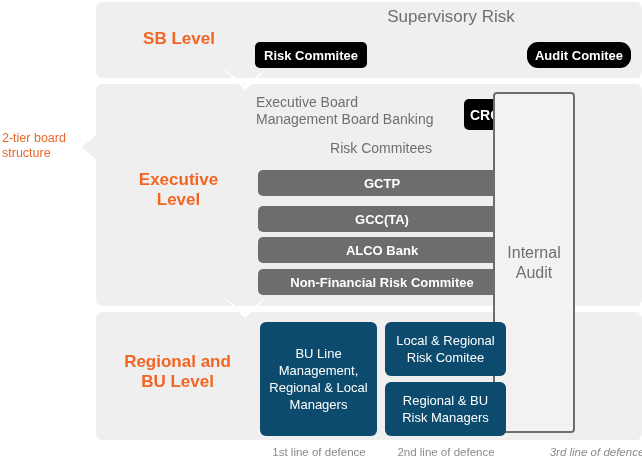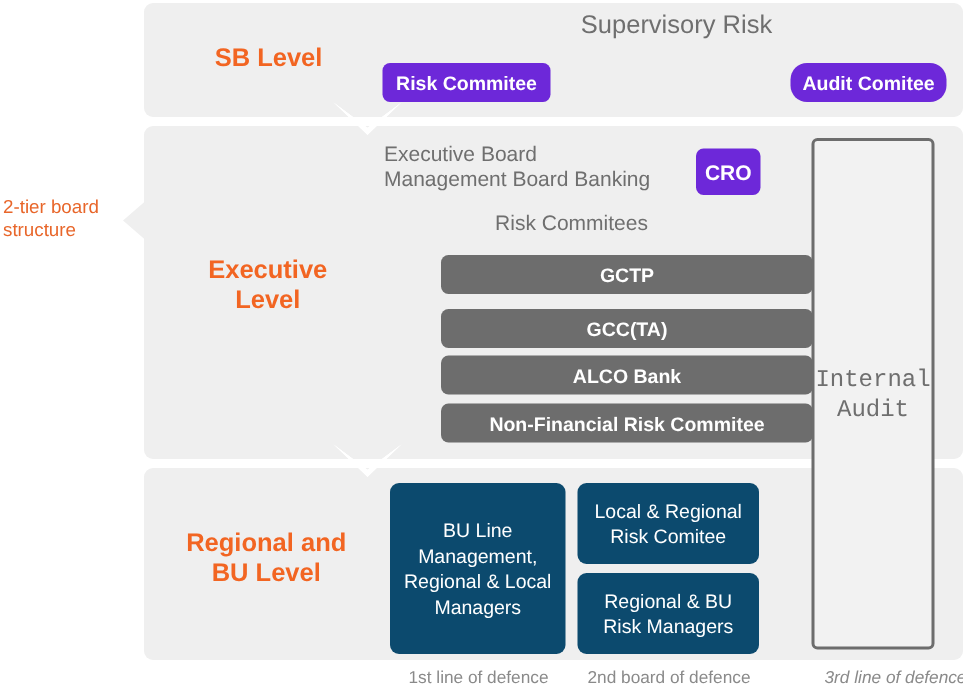--- a/index.html
+++ b/index.html
@@ -97,21 +97,21 @@
     text-align: left; font-size: 14px; line-height: 17px;
   }
   #risk-committees-title {
     left: 256px; top: 140px; width: 250px;
     text-align: center; font-size: 14px;
   }
 
   
   .pill {
     position: absolute;
-    background: #6d28d9;
+    background: #000000;
     color: #ffffff;
     border-radius: 5px;
     font-size: 13px;
     font-weight: bold;
     display: flex;
     align-items: center;
     justify-content: center;
     box-sizing: border-box;
   }
   #btn-risk-committee  { left: 255px; top: 42px;  width: 112px; height: 26px; }
@@ -126,46 +126,44 @@
     height: 26px;
     background: #6d6d6d;
     color: #ffffff;
     border-radius: 5px;
     font-size: 13px;
     font-weight: bold;
     display: flex;
     align-items: center;
     justify-content: center;
     box-sizing: border-box;
-    margin-left: 36px;
   }
   #cbar-0 { top: 170px; }
   #cbar-1 { top: 206px; }
   #cbar-2 { top: 237px; }
   #cbar-3 { top: 269px; }
 
   
   #internal-audit {
     position: absolute;
-    left: 541px;
+    left: 493px;
     top: 92px;
     width: 82px;
     height: 341px;
     background: #f2f2f2;
     border: 2px solid #6d6d6d;
     border-radius: 4px;
     box-sizing: border-box;
     color: #6f6f6f;
     font-size: 16px;
     line-height: 20px;
     display: flex;
     align-items: center;
     justify-content: center;
     text-align: center;
-    font-family: Liberation Mono, monospace;
   }
 
   
   .obox {
     position: absolute;
     background: #0c4a6e;
     color: #ffffff;
     border-radius: 6px;
     font-size: 13px;
     line-height: 17px;
@@ -233,16 +231,16 @@
   <div class="cbar" id="cbar-2">ALCO Bank</div>
   <div class="cbar" id="cbar-3">Non-Financial Risk Commitee</div>
 
   <div id="internal-audit">Internal Audit</div>
 
   <div class="obox" id="obox-bu">BU Line Management, Regional &amp; Local Managers</div>
   <div class="obox" id="obox-local">Local &amp; Regional Risk Comitee</div>
   <div class="obox" id="obox-regional">Regional &amp; BU Risk Managers</div>
 
   <div class="lod" id="lod-0">1st line of defence</div>
-  <div class="lod" id="lod-1">2nd board of defence</div>
+  <div class="lod" id="lod-1">2nd line of defence</div>
   <div class="lod" id="lod-2">3rd line of defence</div>
 
 </div>
 
 </body></html>

